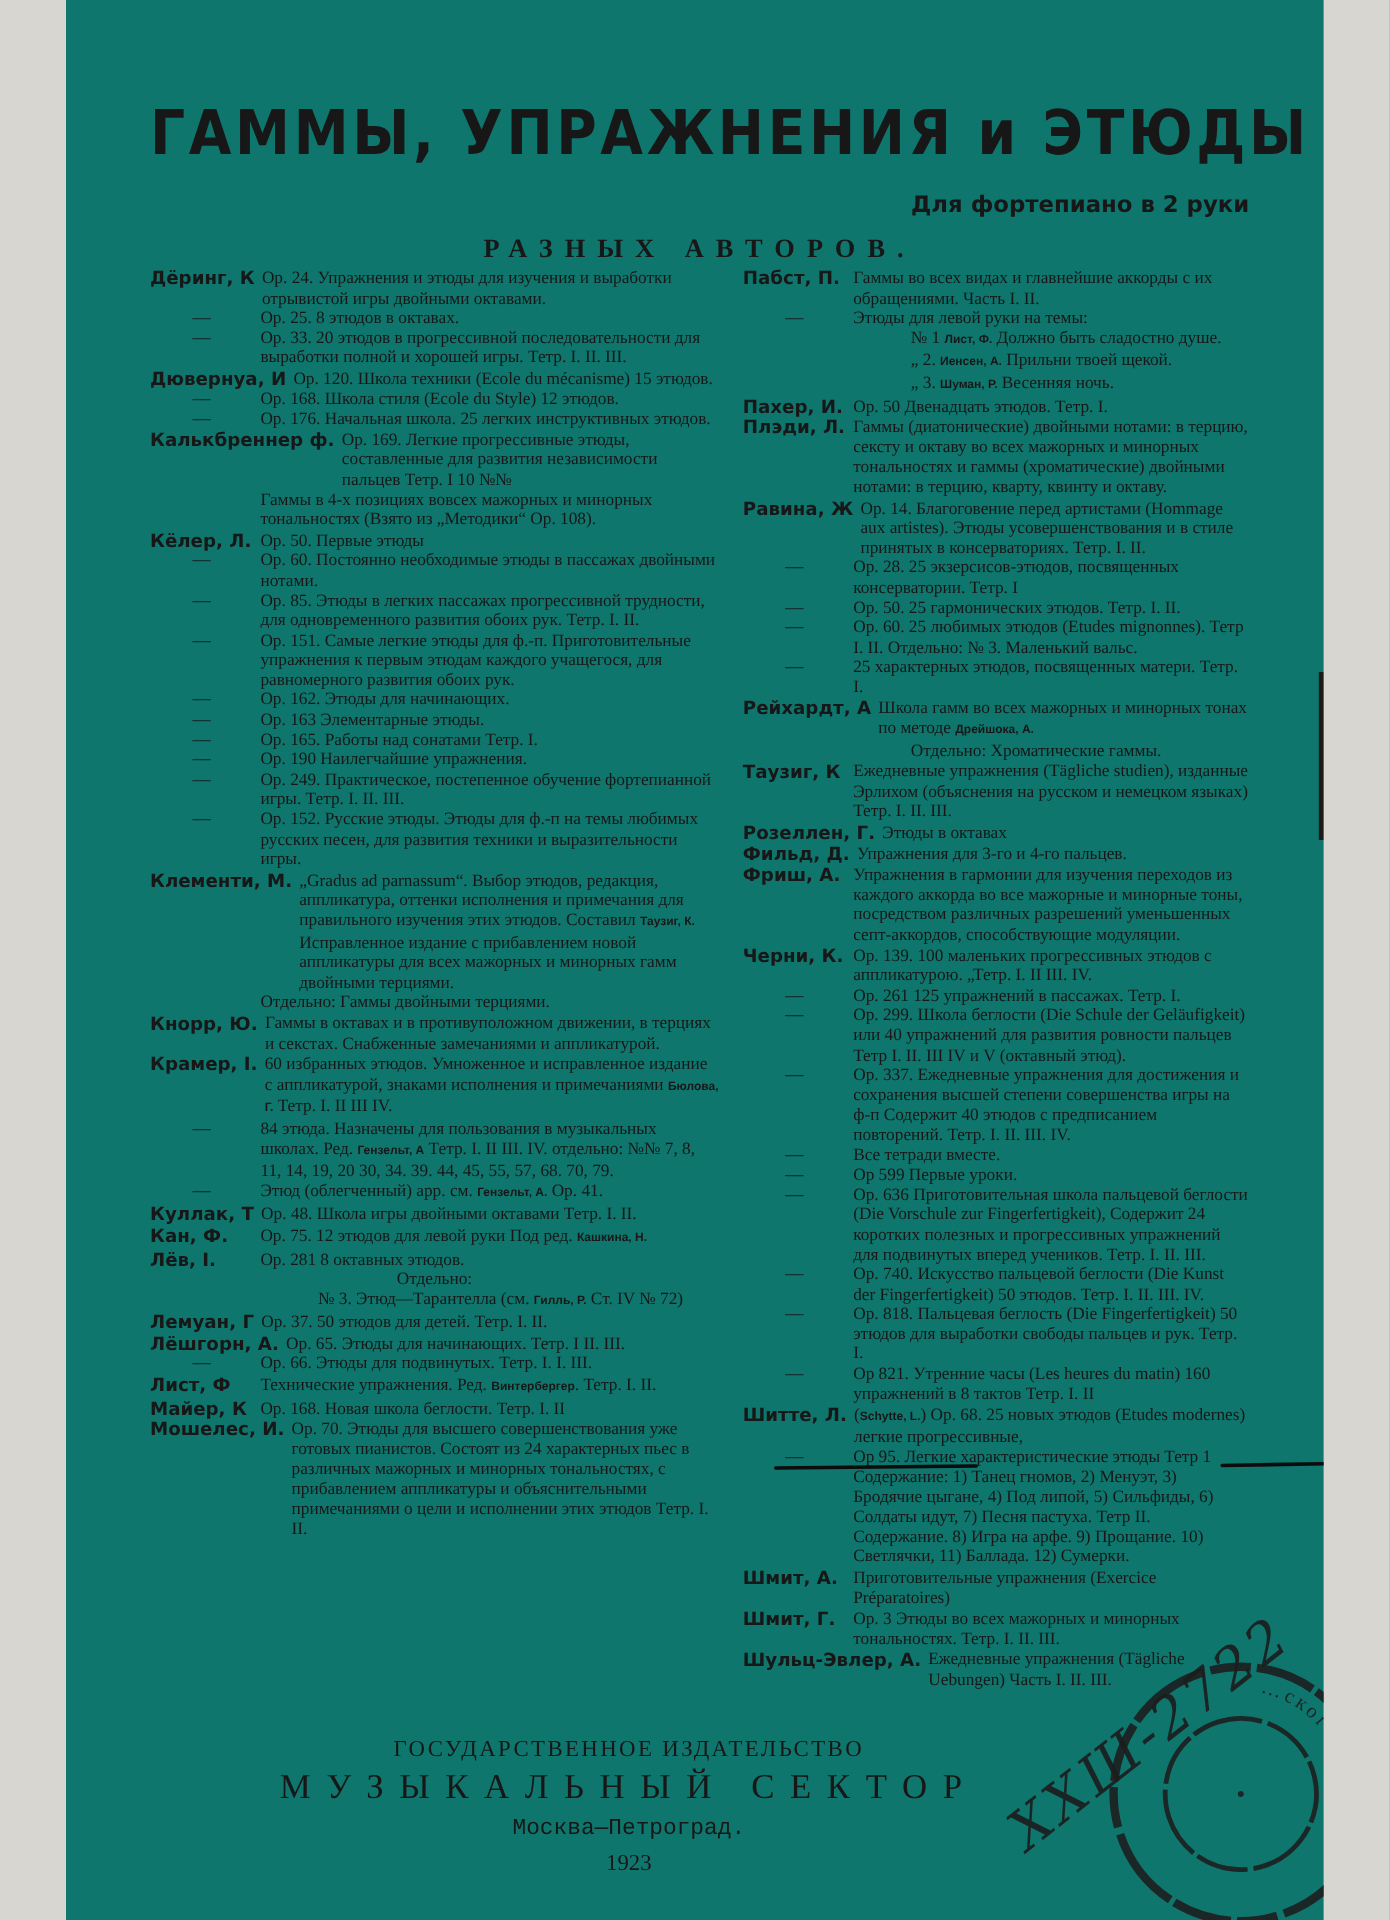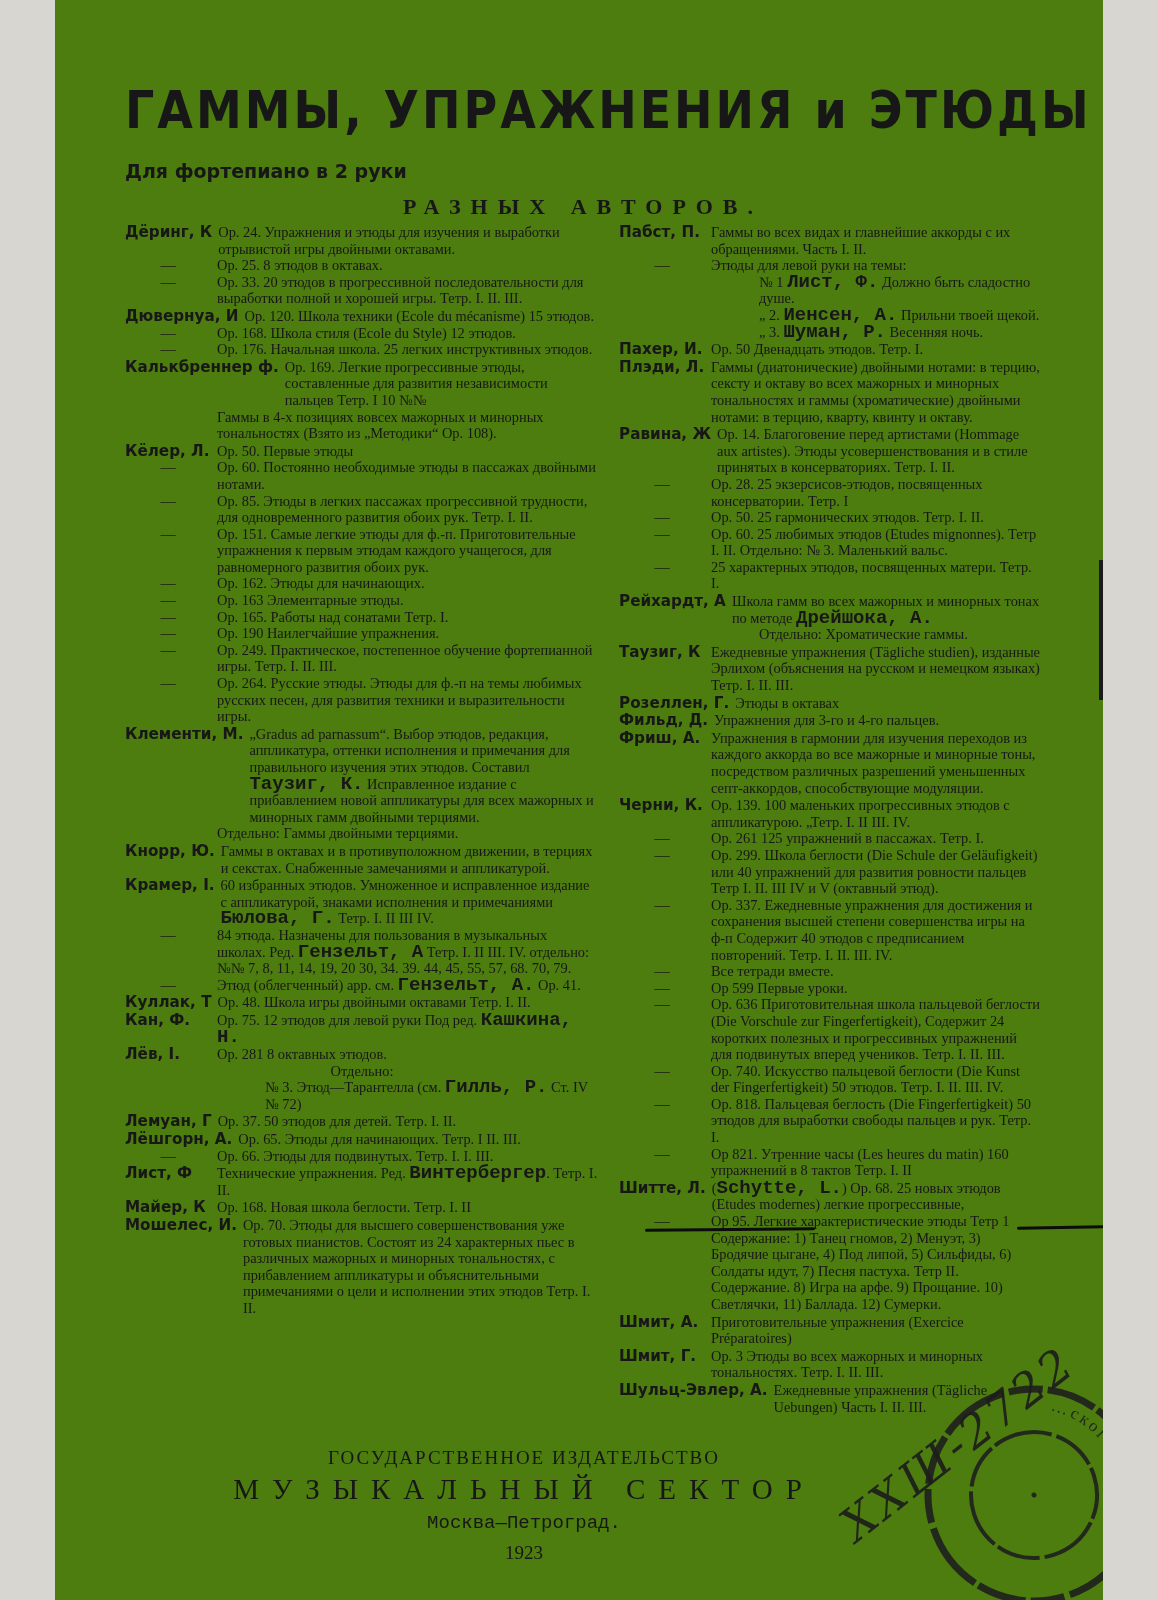--- a/index.html
+++ b/index.html
@@ -1,38 +1,38 @@
 <!DOCTYPE html>
 <html lang="ru"><head>
 <meta charset="utf-8">
 <style>
   html,body{margin:0;padding:0;background:#d8d6d0;}
   .page{
     position:relative;
     width:1048px;height:1600px;
     margin:0 auto;
-    background:#4d7c0f;
+    background:#0f766e;
     color:#171717;
     overflow:hidden;
     font-family:"Liberation Serif", serif;
   }
   .content{padding:80px 62px 0 70px;}
   
   .title{
     text-align:center;
     font-family:"DejaVu Sans", sans-serif;
     font-weight:bold;
     font-size:46px;
     letter-spacing:3px;
     transform:scaleY(1.12);
     transform-origin:top center;
     white-space:nowrap;
   }
   .subtitle{
-    text-align:left;
+    text-align:right;
     font-family:"DejaVu Sans", sans-serif;
     font-weight:bold;
     font-size:19px;
     margin-top:26px;
   }
   .section-head{
     text-align:center;
     font-family:"Liberation Serif", serif;
     font-weight:bold;
     font-size:22px;
@@ -67,21 +67,21 @@
     font-weight:bold;
     font-size:15.2px;
     line-height:16.6px;
   }
   .gutter.dash{
     font-family:"Liberation Serif", serif;
     font-weight:normal;
     text-align:center;
   }
   .text{flex:1;}
-  .text b{font-family:Liberation Mono, monospace;font-size:19px;}
+  .text b{font-family:Liberation Sans, sans-serif;font-size:10px;}
   .text.ind{padding-left:48px;}
   
   .pen-mark-1,.pen-mark-2{
     position:absolute;height:3px;background:#0c0c0c;border-radius:2px;
   }
   .pen-mark-1{left:26px;top:15px;width:170px;transform:rotate(-.6deg);}
   .pen-mark-2{left:398px;top:13px;width:88px;transform:rotate(-1deg);}
   
   .footer{position:absolute;left:0;right:110px;top:1447px;text-align:center;}
   .pub1{font-size:19px;letter-spacing:2px;}
@@ -195,21 +195,21 @@
             <div class="row">
               <span class="gutter dash">—</span>
               <span class="text">Op. 190 Наилегчайшие упражнения.</span>
             </div>
             <div class="row">
               <span class="gutter dash">—</span>
               <span class="text">Op. 249. Практическое, постепенное обучение фортепианной игры. Тетр. I. II. III.</span>
             </div>
             <div class="row">
               <span class="gutter dash">—</span>
-              <span class="text">Op. 264. Русские этюды. Этюды для ф.-п на темы любимых русских песен, для развития техники и выразительности игры.</span>
+              <span class="text">Op. 152. Русские этюды. Этюды для ф.-п на темы любимых русских песен, для развития техники и выразительности игры.</span>
             </div>
           </div>
           <div class="entry">
             <div class="row">
               <span class="gutter">Клементи, М.</span>
               <span class="text">„Gradus ad parnassum“. Выбор этюдов, редакция, аппликатура, оттенки исполнения и примечания для правильного изучения этих этюдов. Составил <b>Таузиг, К.</b> Исправленное издание с прибавлением новой аппликатуры для всех мажорных и минорных гамм двойными терциями.</span>
             </div>
             <div class="row">
               <span class="gutter"></span>
               <span class="text">Отдельно: Гаммы двойными терциями.</span>

